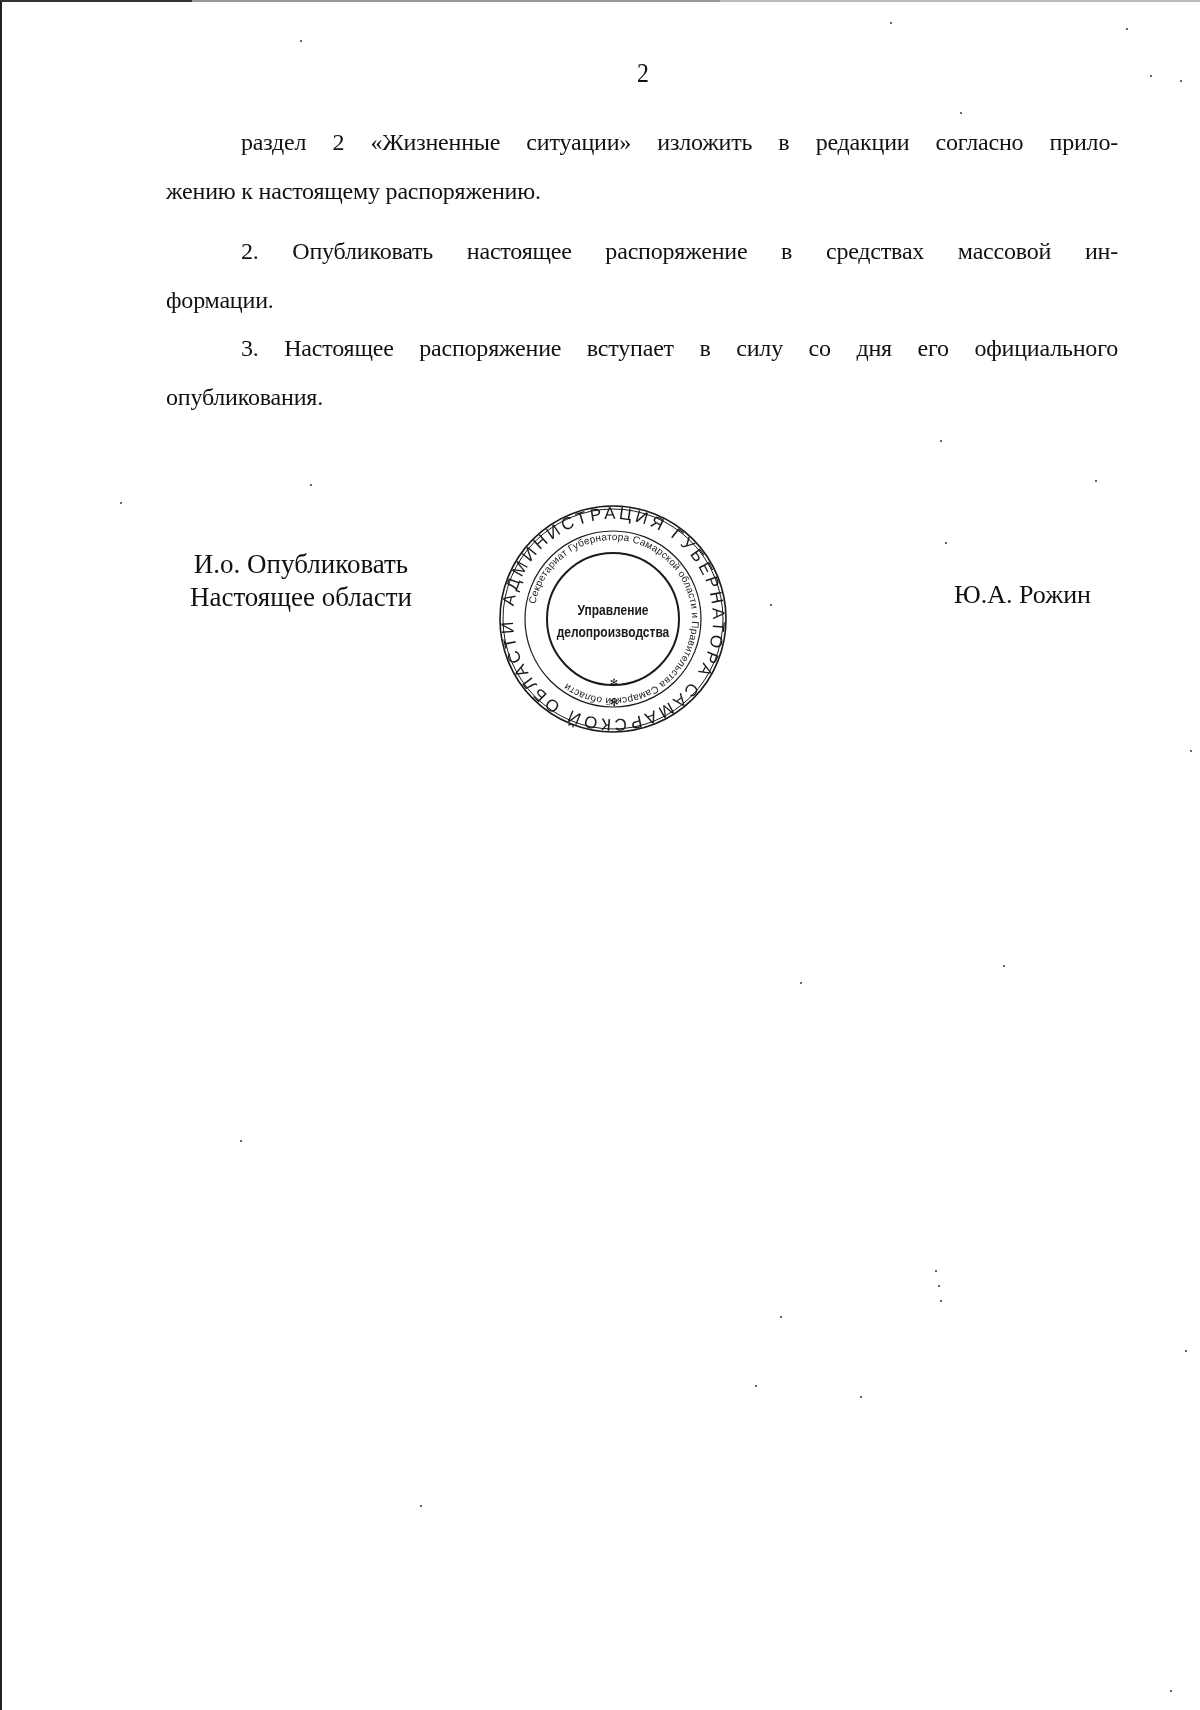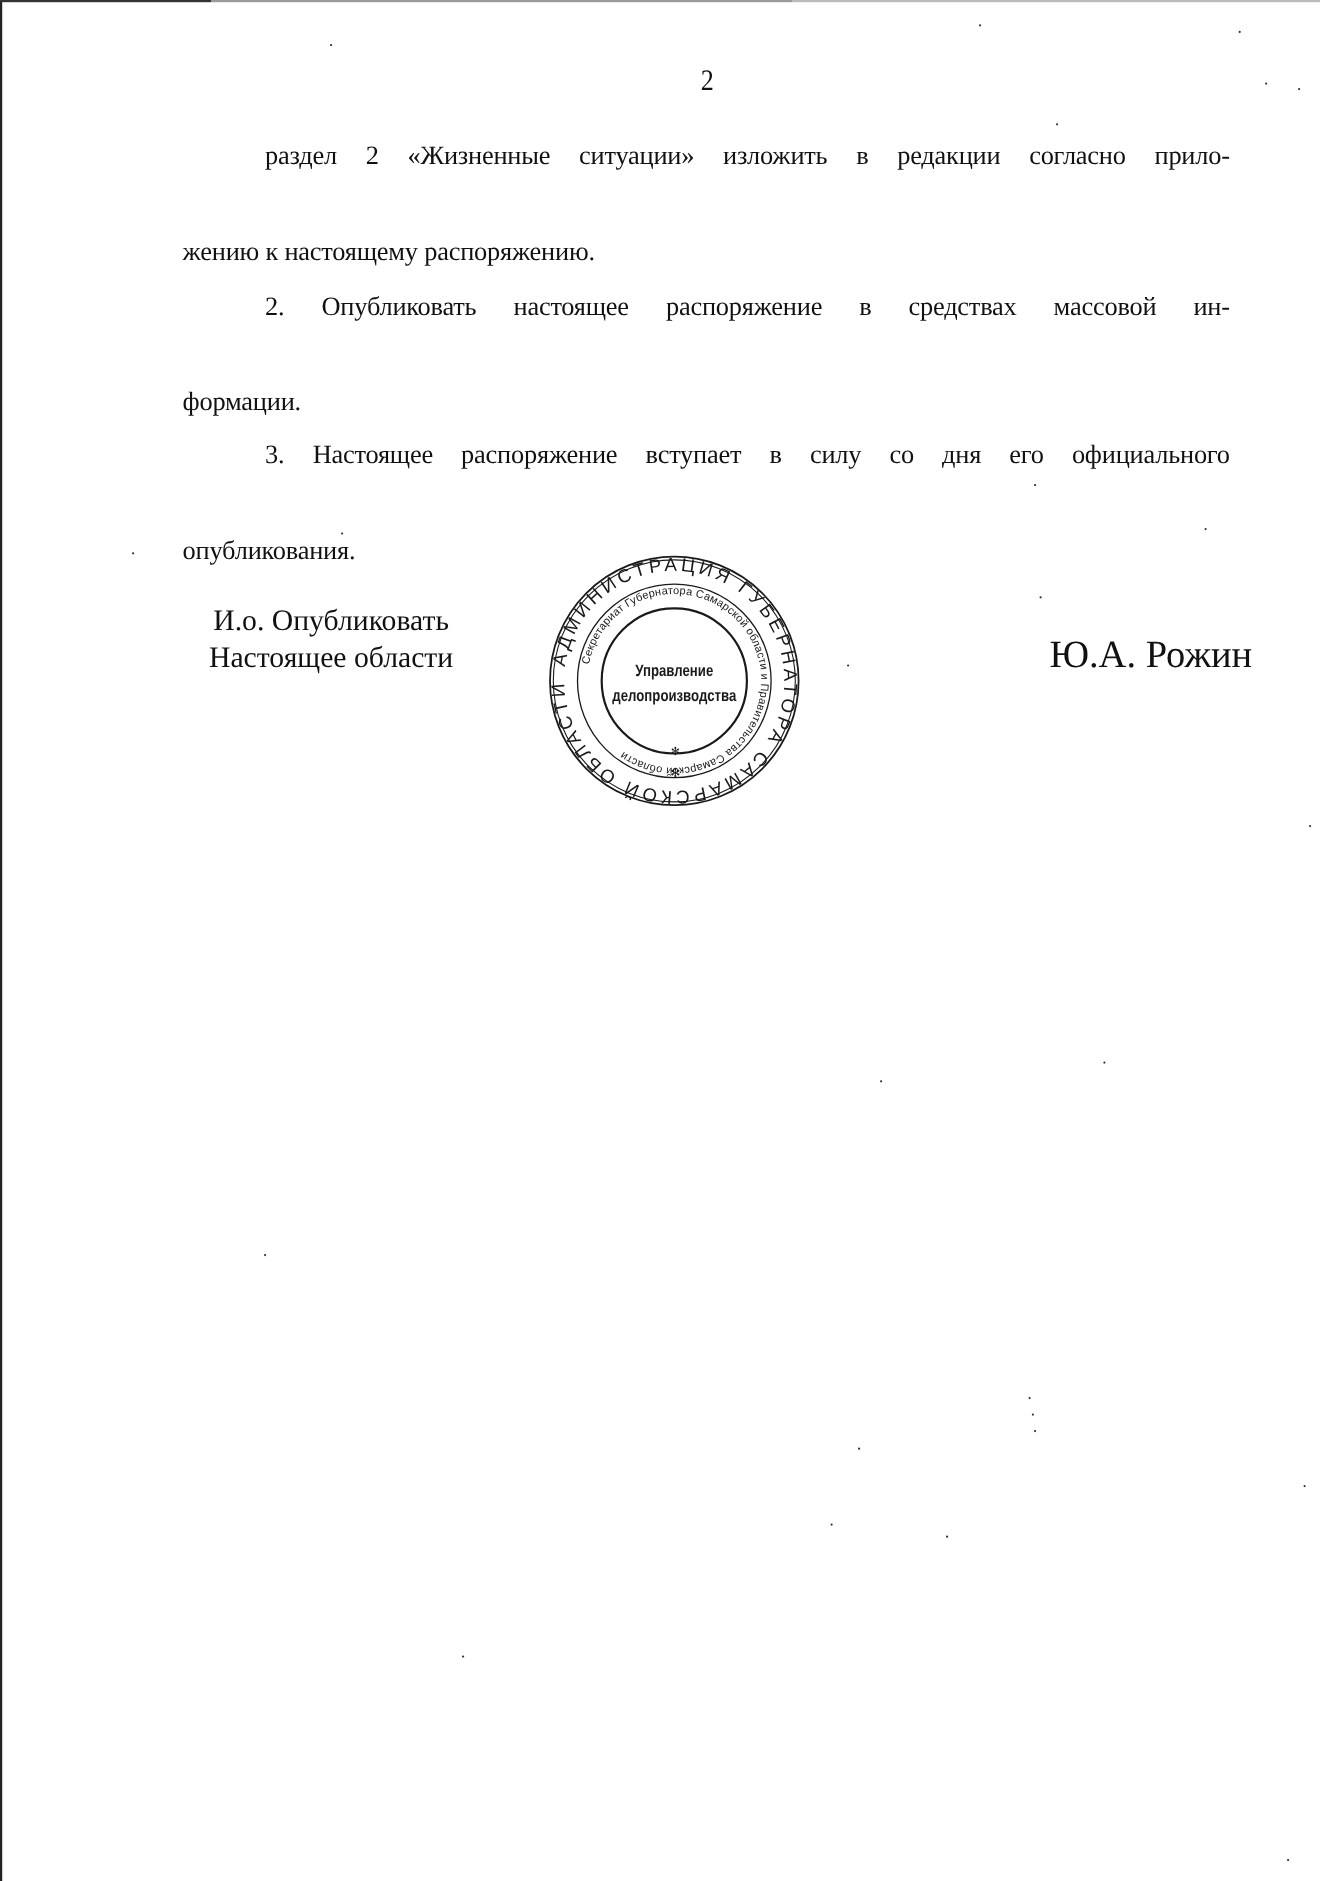--- a/index.html
+++ b/index.html
@@ -17,48 +17,48 @@
       font-size: 27px; transform: scaleX(0.88);
     }
     .body-text {
       position: absolute; left: 166px; top: 118px; width: 952px;
       font-size: 24px; line-height: 48.5px;
       letter-spacing: -0.2px;
     }
     .line { display: block; white-space: nowrap; }
     .line.j { text-align: justify; text-align-last: justify; }
     .line.first { padding-left: 75px; }
-    .line.plain { text-align: center; text-align-last: left; margin-top: 38px; }
+    .line.plain { text-align: center; text-align-last: left; }
 
     .signature-left {
       position: absolute; left: 181px; top: 548px; width: 240px;
       font-size: 27px; line-height: 33px; text-align: center;
     }
     .signature-right {
       position: absolute; left: 954px; top: 578px;
-      font-size: 35px; line-height: 33px; white-space: nowrap;
+      font-size: 26px; line-height: 33px; white-space: nowrap;
     }
     .stamp {
       position: absolute; left: 497px; top: 503px; width: 232px; height: 232px;
     }
     .speck { position: absolute; background: #333; width: 2px; height: 2px; border-radius: 1px; }
   </style>
 </head>
 <body>
 
 <div class="page">
   <div class="edge-left"></div>
   <div class="edge-top"></div>
 
   <div class="page-number">2</div>
 
   <div class="body-text">
     <span class="line j first">раздел 2 «Жизненные ситуации» изложить в редакции согласно прило-</span>
     <span class="line plain">жению к настоящему распоряжению.</span>
-    <span class="line j first" style="margin-top:2px">2. Опубликовать настоящее распоряжение в средствах массовой ин-</span>
+    <span class="line j first" style="margin-top:12px">2. Опубликовать настоящее распоряжение в средствах массовой ин-</span>
     <span class="line plain">формации.</span>
     <span class="line j first">3. Настоящее распоряжение вступает в силу со дня его официального</span>
     <span class="line plain">опубликования.</span>
   </div>
 
   <div class="signature-left">
     <div>И.о. Опубликовать</div>
     <div>Настоящее области</div>
   </div>
 

